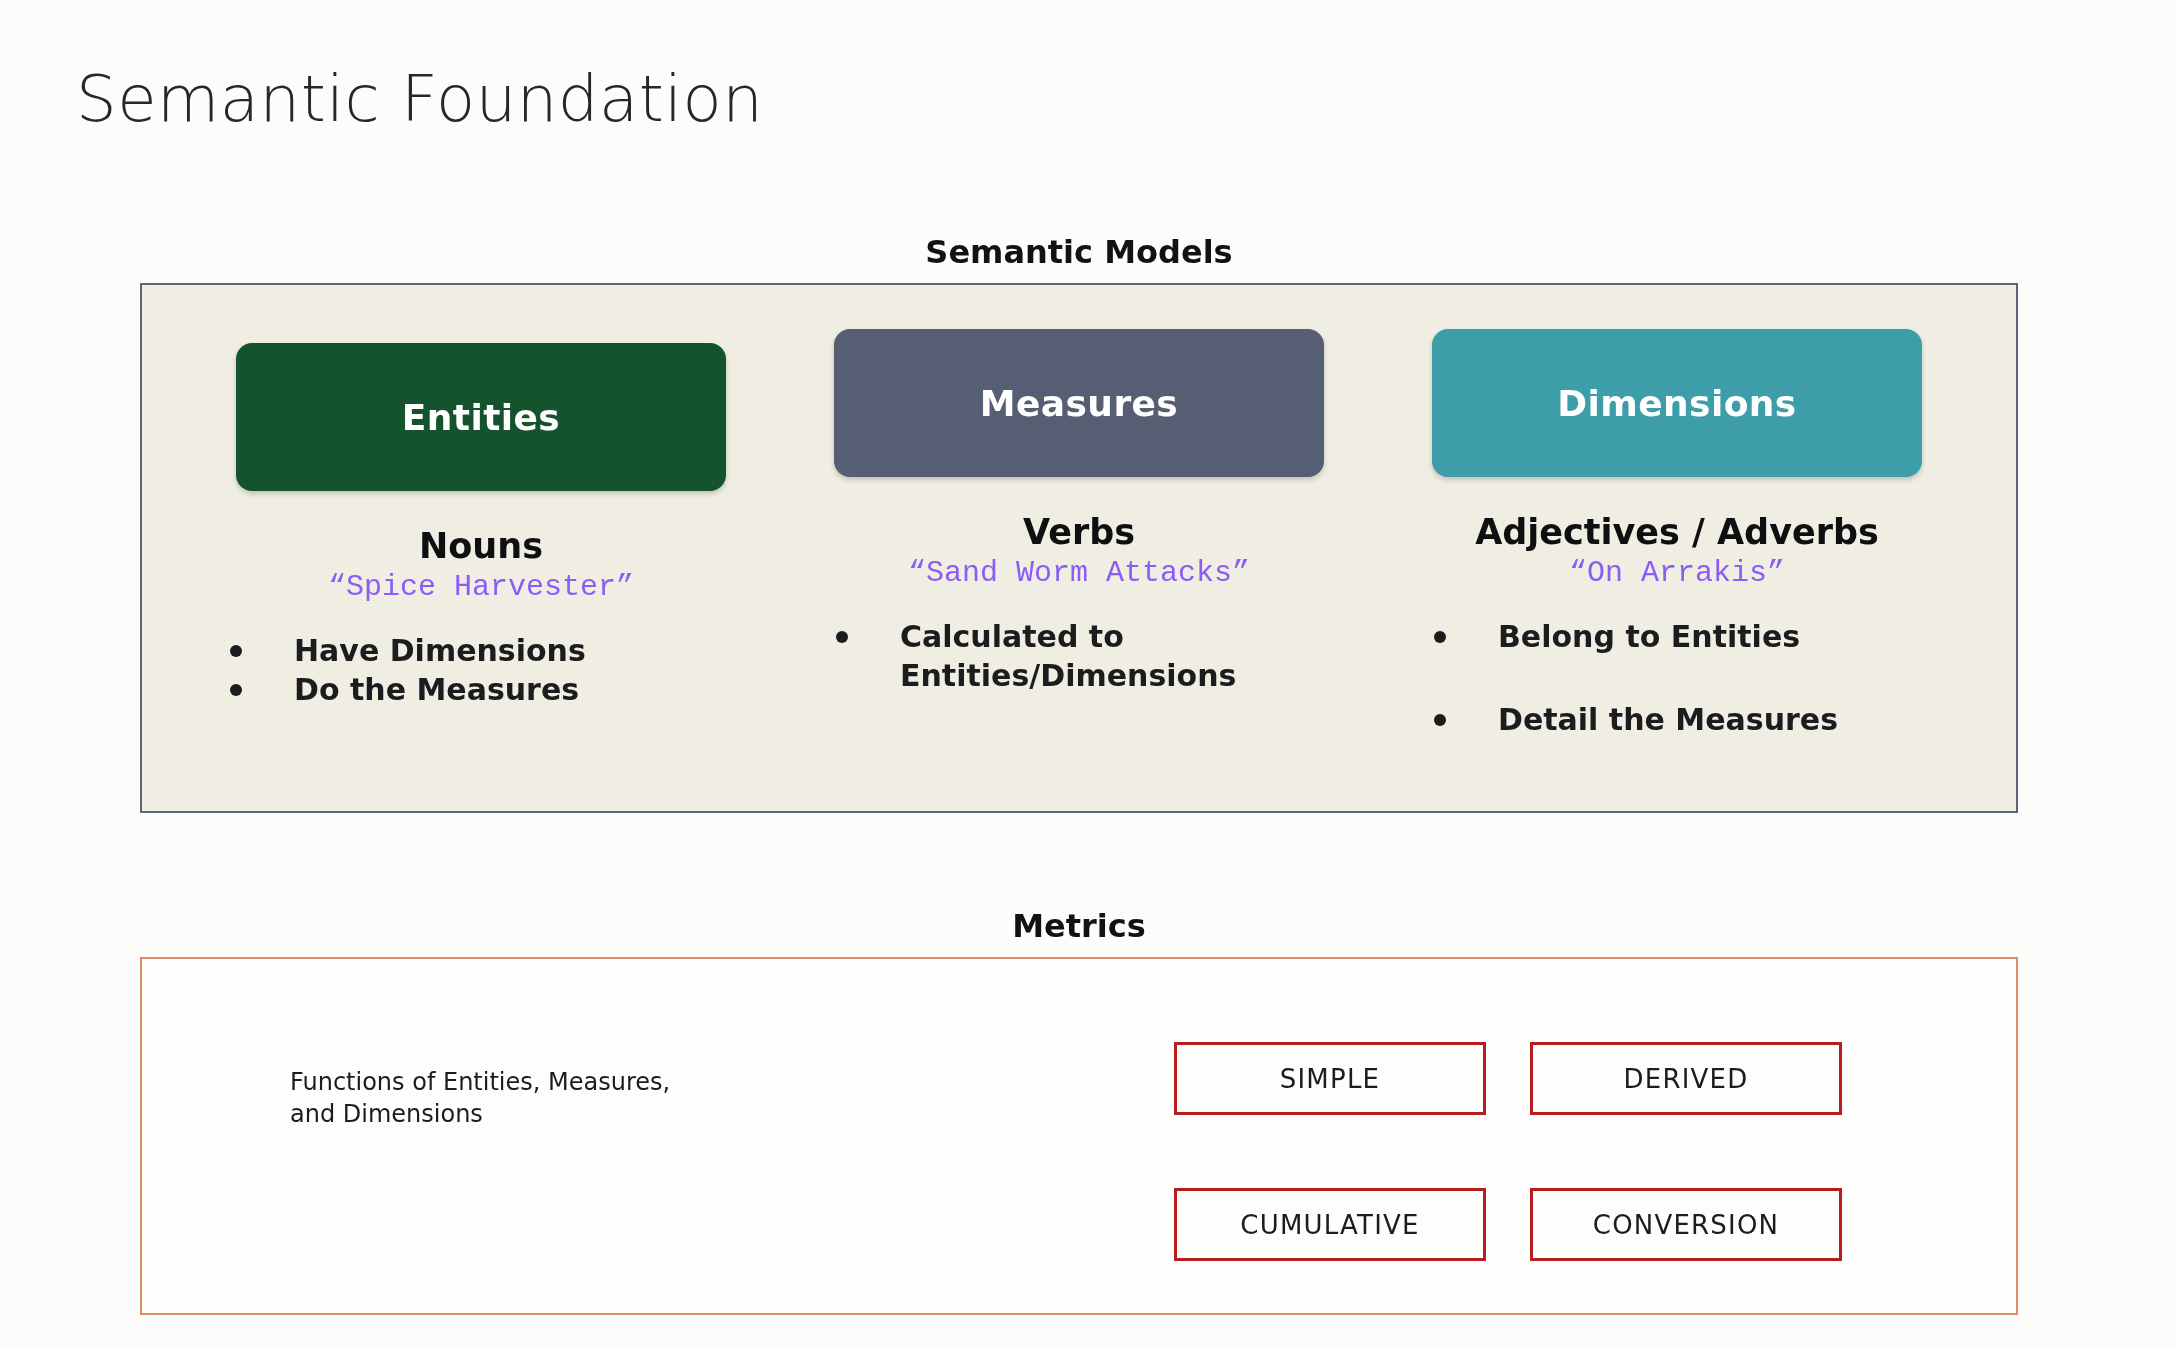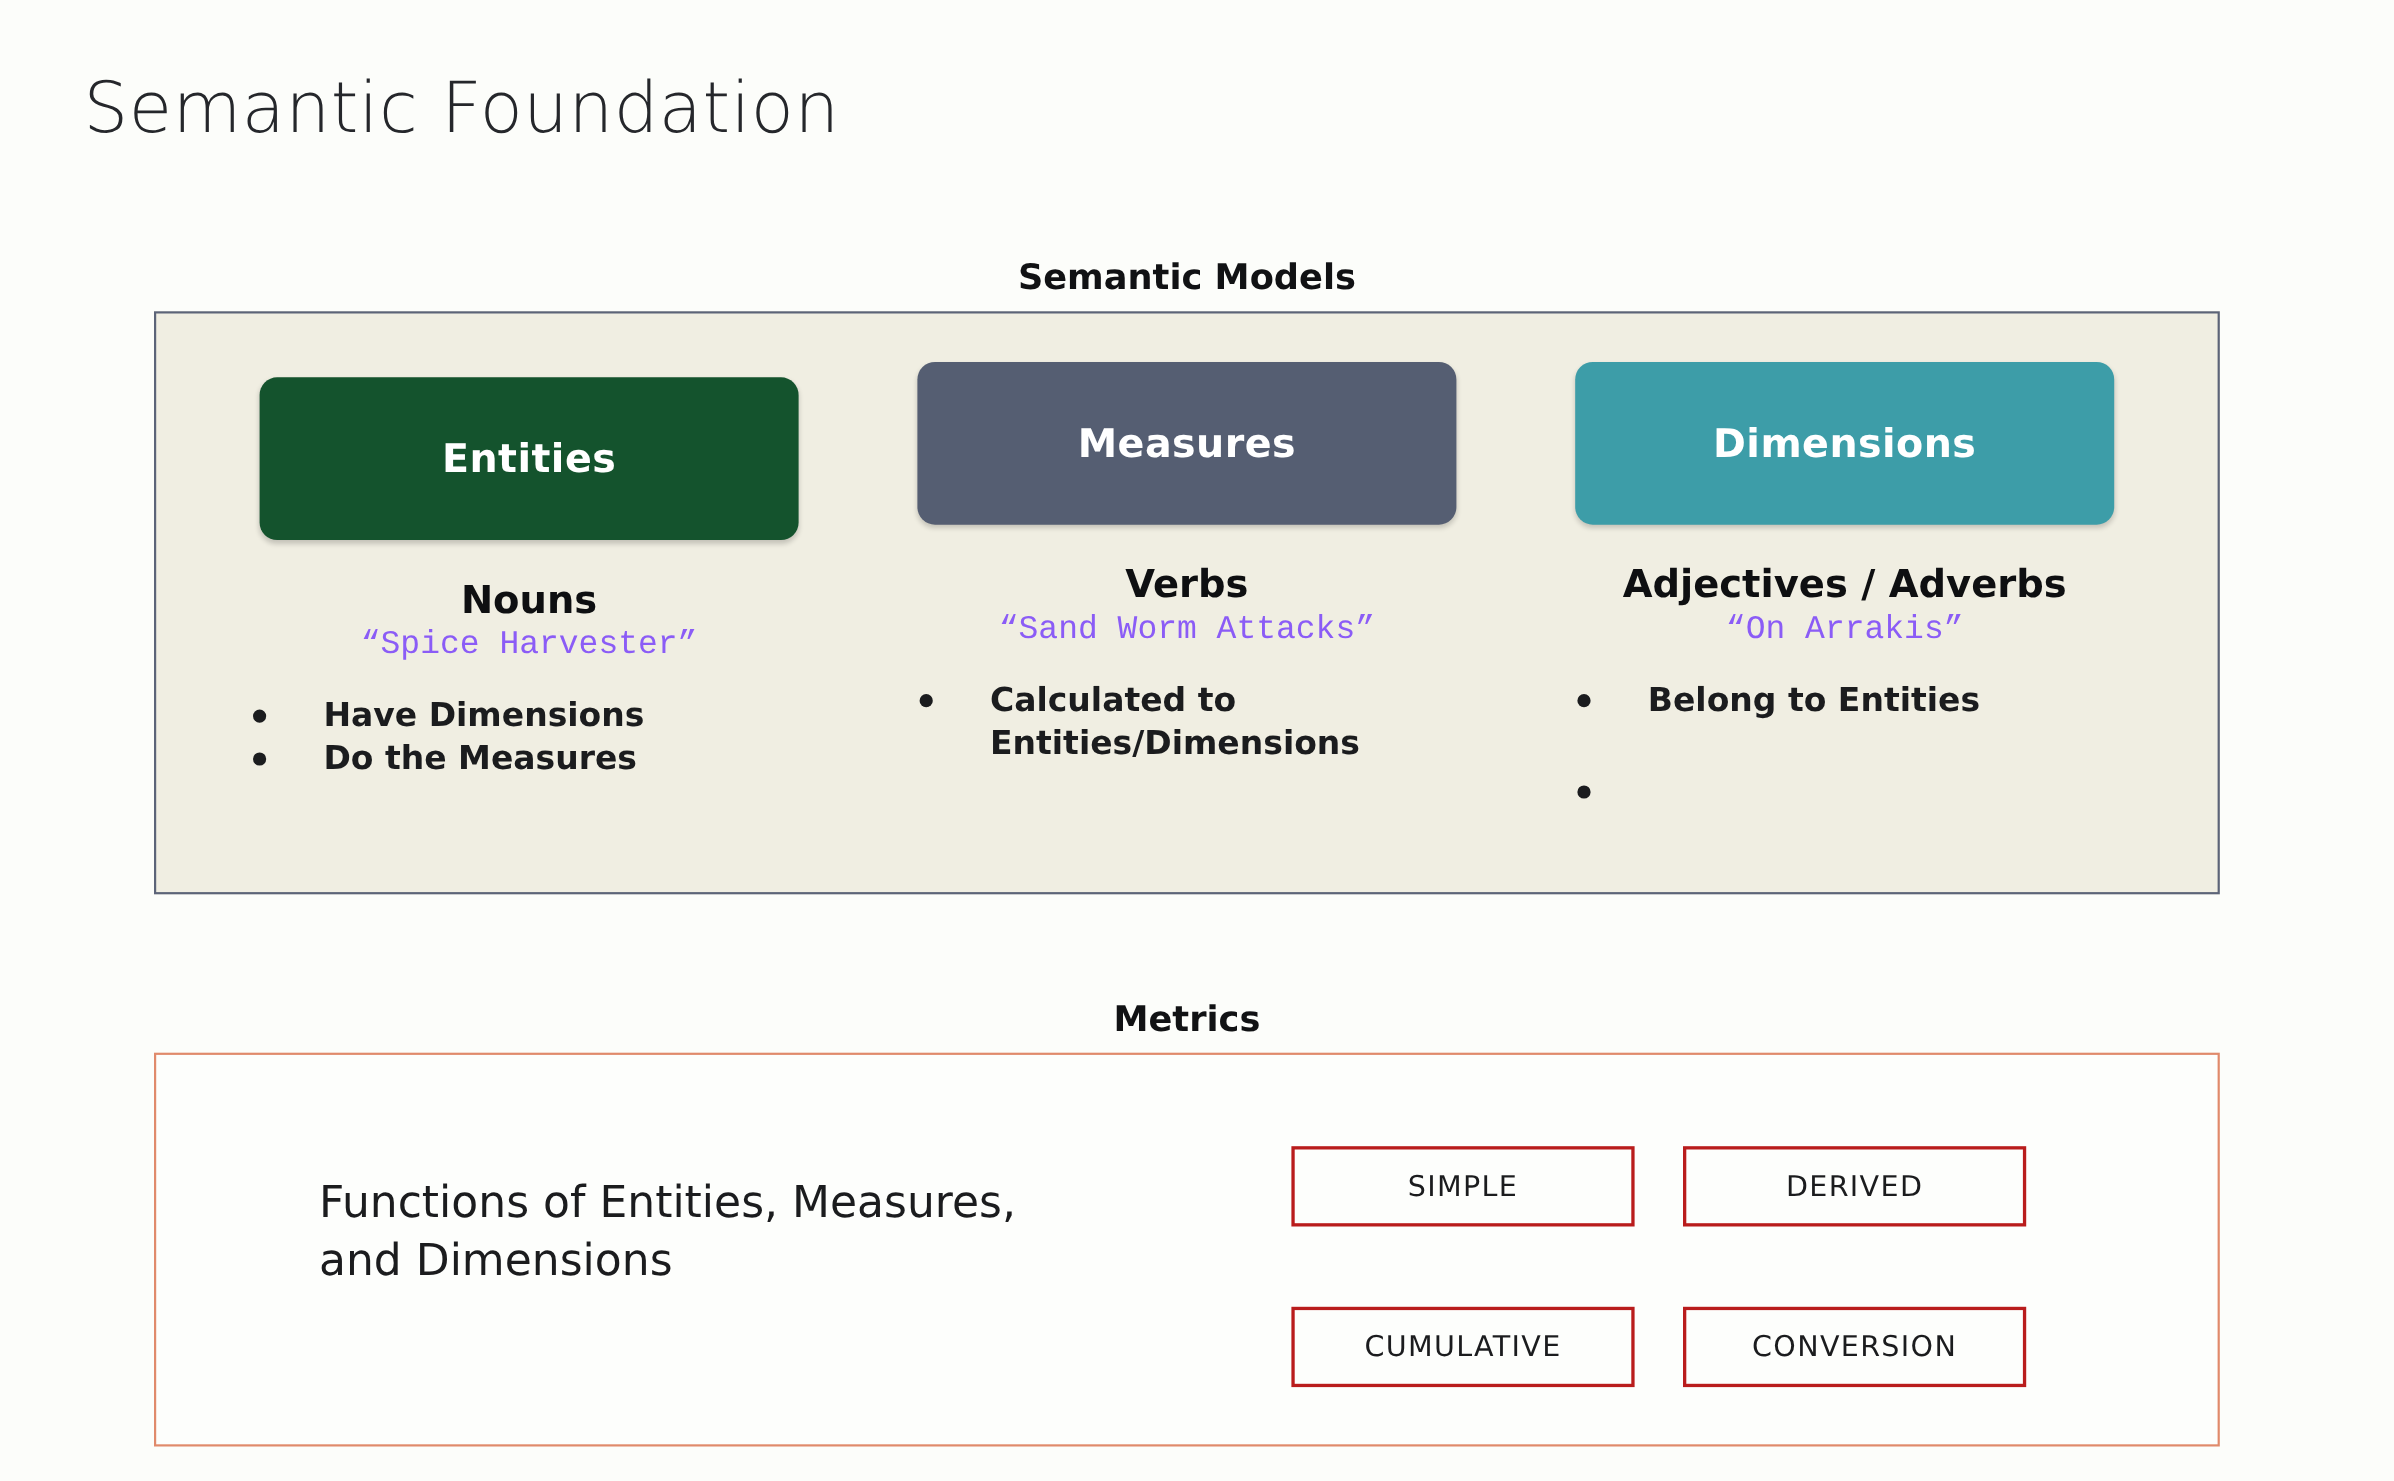--- a/index.html
+++ b/index.html
@@ -165,21 +165,21 @@
     box-sizing: border-box;
     display: flex;
     flex-direction: row;
     align-items: center;
   }
   .metrics-description {
     position: absolute;
     left: 148px;
     top: 108px;
     width: 720px;
-    font-size: 40px;
+    font-size: 24px;
     line-height: 1.33;
     color: #1b1c1e;
   }
   .metrics-grid {
     position: absolute;
     left: 1032px;
     top: 40px;
     display: grid;
     grid-template-columns: 312px 312px;
     grid-template-rows: 116px 116px;
@@ -247,20 +247,21 @@
       </div>
       <div class="part-of-speech">Adjectives / Adverbs</div>
       <div class="example-phrase">“On Arrakis”</div>
       <ul class="bullet-list">
         <li class="bullet-item">
           <span class="bullet-dot"></span>
           <span class="bullet-text">Belong to Entities</span>
         </li>
         <li class="bullet-item">
           <span class="bullet-dot"></span>
+          <span class="bullet-text">Detail the Measures</span>
         </li>
       </ul>
     </div>
 
   </div>
 </div>
 
 <div class="section-heading" id="heading-metrics">Metrics</div>
 
 <div class="metrics-panel">

